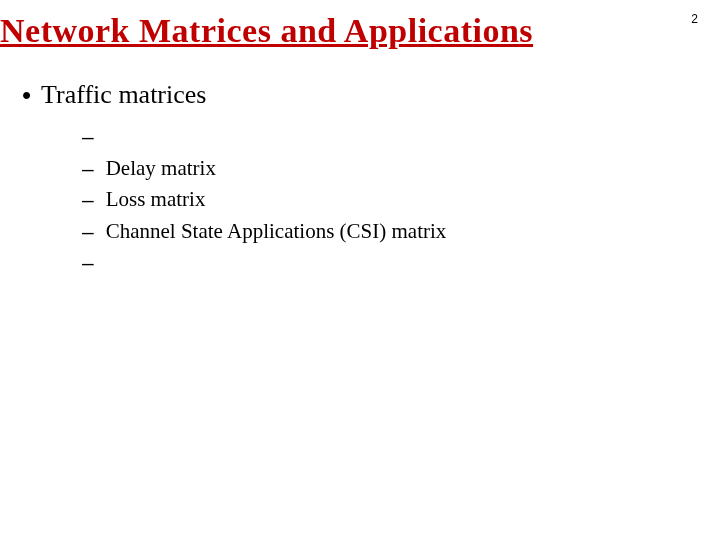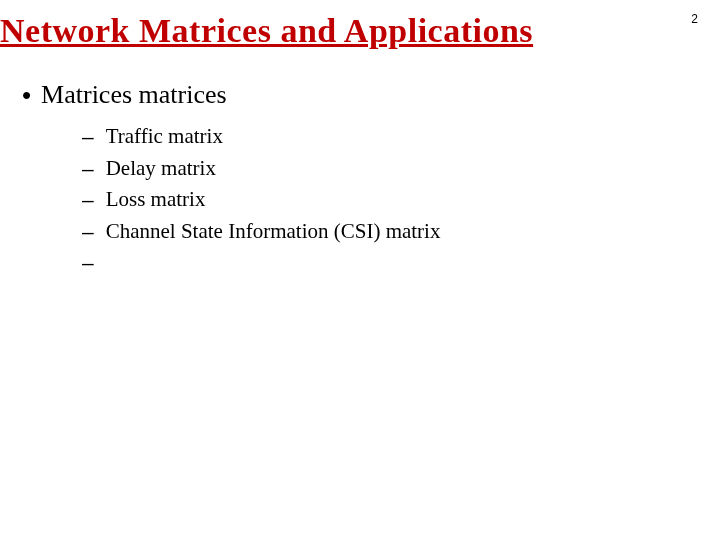--- a/index.html
+++ b/index.html
@@ -63,36 +63,35 @@
 </head>
 <body>
 
 <div class="page-number">2</div>
 
 <h1 class="title">Network Matrices and Applications</h1>
 
 <div class="content">
   <div class="bullet-top">
     <span class="dot">•</span>
-    <span>Matrices matrices</span>
+    <span>Traffic matrices</span>
   </div>
   <div class="sub-list">
     <div class="sub-item">
       <span class="dash">–</span>
-      <span>Traffic matrix</span>
     </div>
     <div class="sub-item">
       <span class="dash">–</span>
       <span>Delay matrix</span>
     </div>
     <div class="sub-item">
       <span class="dash">–</span>
       <span>Loss matrix</span>
     </div>
     <div class="sub-item">
       <span class="dash">–</span>
-      <span>Channel State Information (CSI) matrix</span>
+      <span>Channel State Applications (CSI) matrix</span>
     </div>
     <div class="sub-item">
       <span class="dash">–</span>
     </div>
   </div>
 </div>
 
 </body></html>

